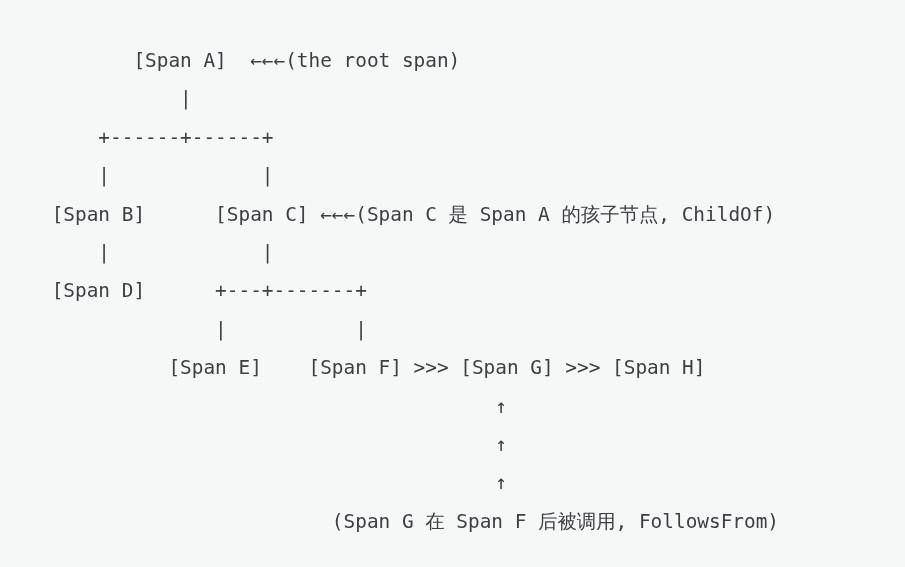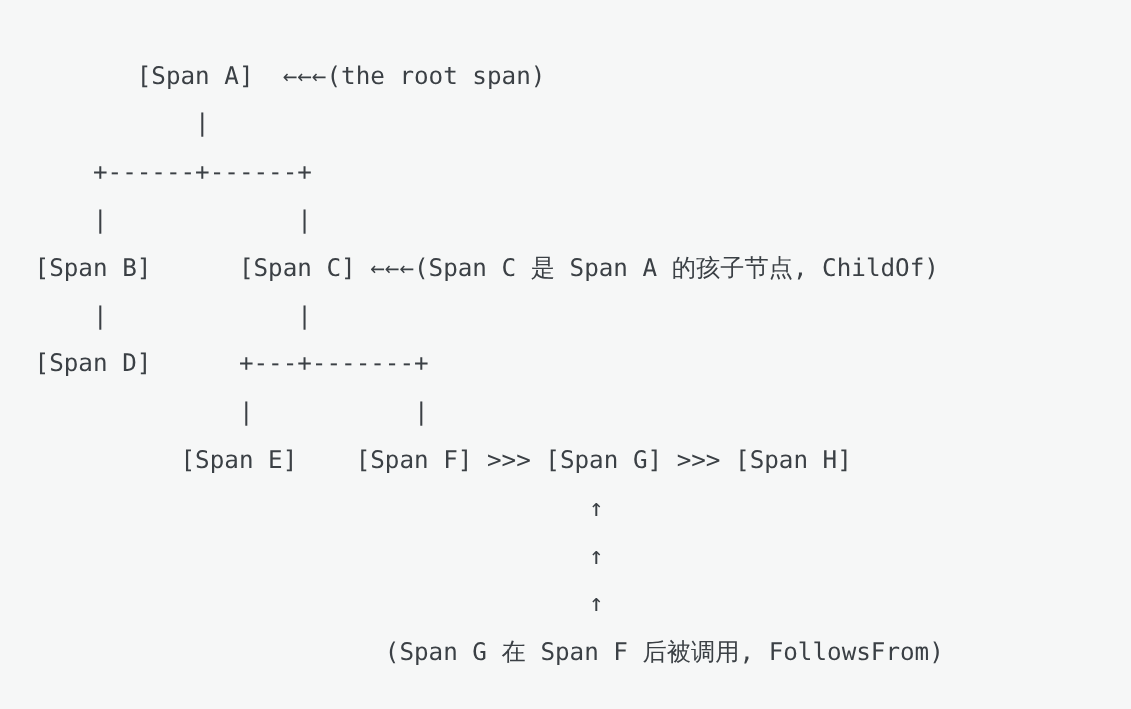--- a/index.html
+++ b/index.html
@@ -18,21 +18,21 @@
     overflow: hidden;
     font-family: "DejaVu Sans Mono", "Liberation Mono", monospace;
   }
   .code-block {
     width: 905px;
     height: 567px;
     background: var(--bg);
   }
   pre.ascii-diagram {
     margin: 0;
-    padding: 42px 0 0 16px;
+    padding: 42px 0 0 40px;
     font-family: "DejaVu Sans Mono", "Liberation Mono", monospace;
     font-size: 19.4px;
     line-height: 38.4px;
     color: var(--text);
     white-space: pre;
     -webkit-font-smoothing: antialiased;
   }
 </style>
 </head>
 <body>

